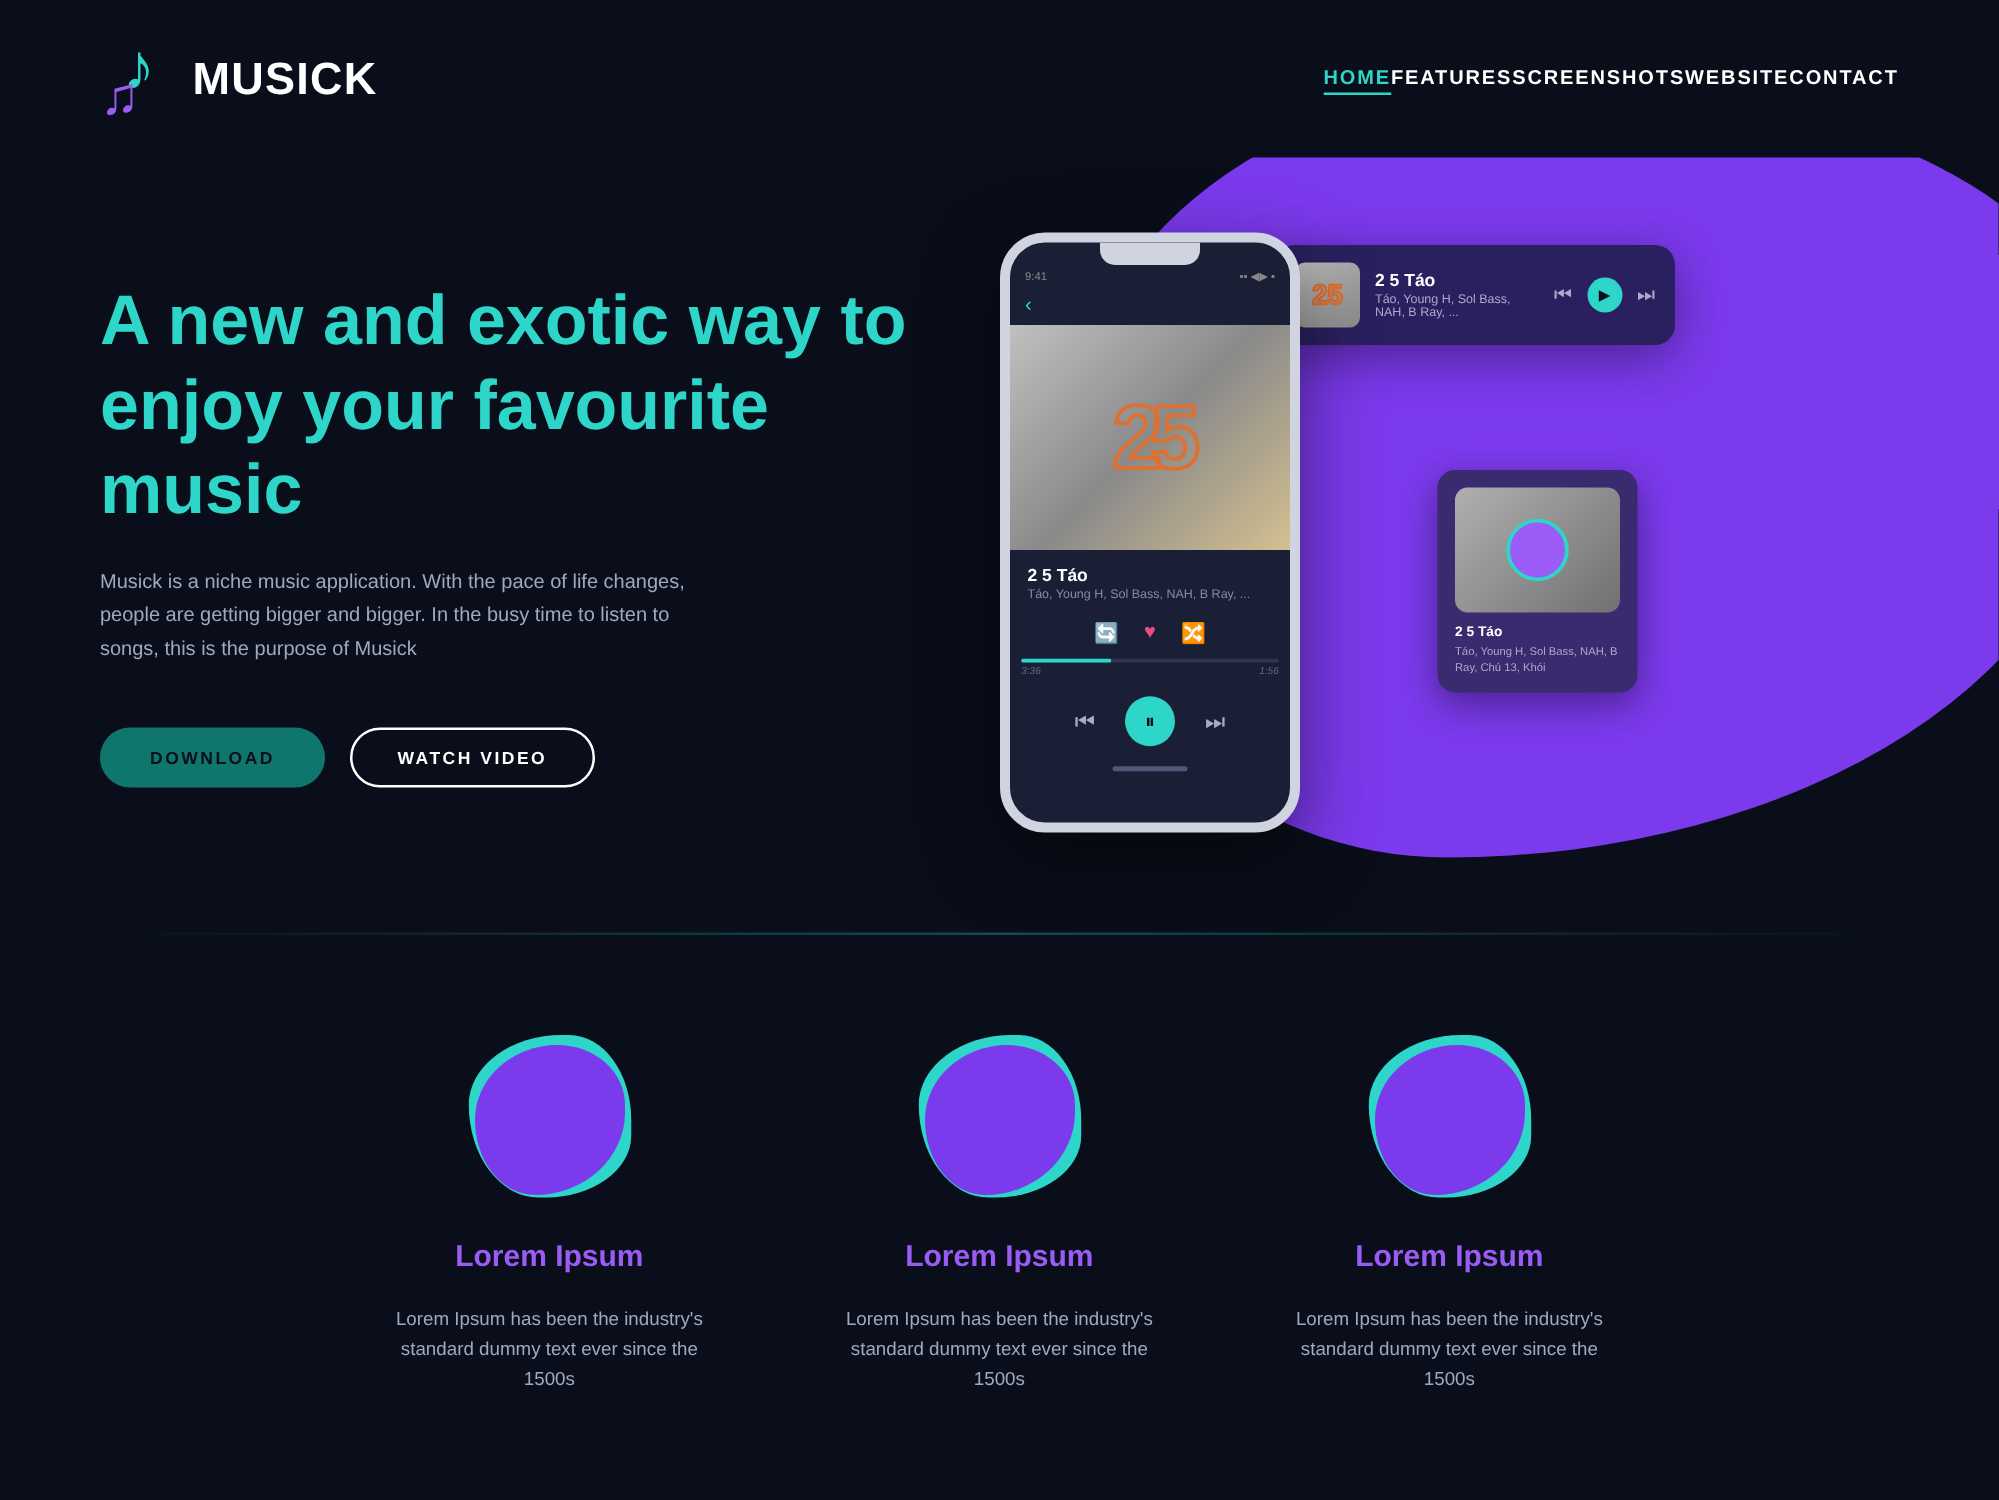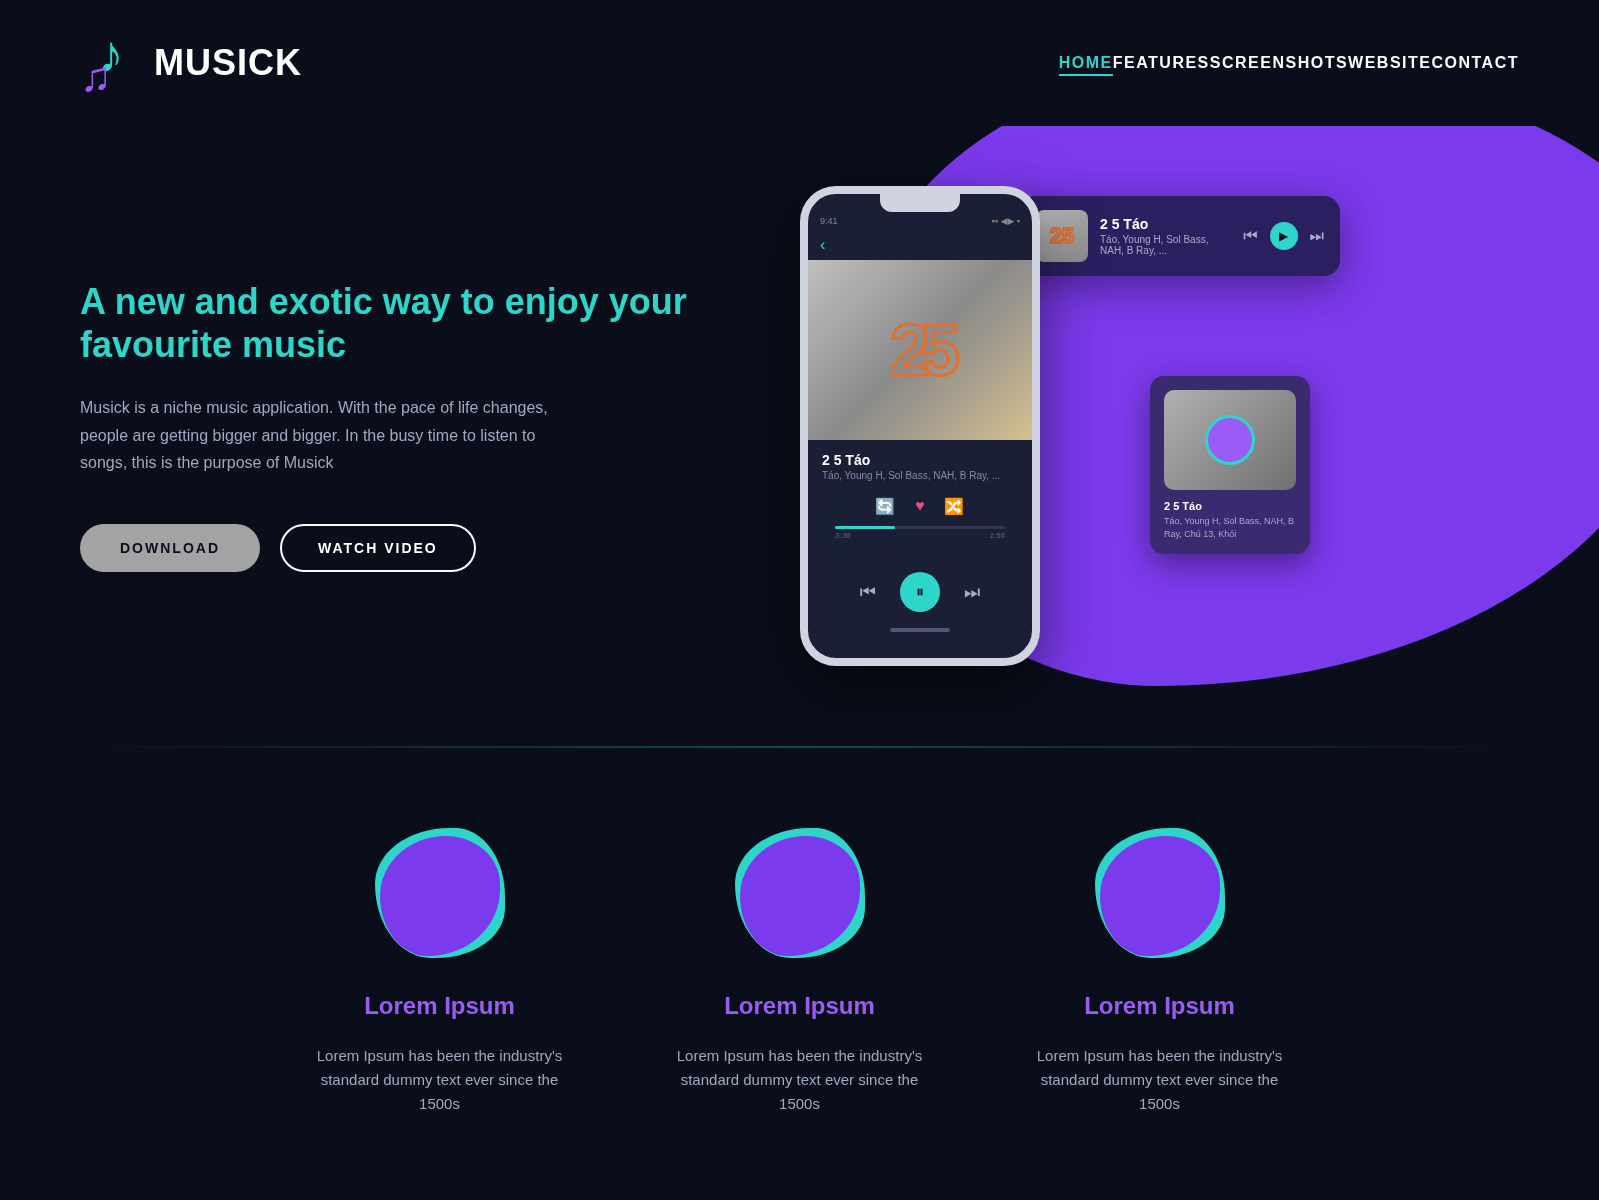--- a/index.html
+++ b/index.html
@@ -98,39 +98,39 @@
       border-radius: 40px;
       z-index: 0;
     }
     .hero-content {
       flex: 1;
       position: relative;
       z-index: 2;
       max-width: 680px;
     }
     .hero-title {
-      font-size: 36px;
+      font-size: 56px;
       font-weight: 700;
       color: #2dd6c8;
       line-height: 1.2;
       margin-bottom: 28px;
     }
     .hero-desc {
       font-size: 16px;
       color: #a0a8c0;
       line-height: 1.7;
       max-width: 500px;
       margin-bottom: 48px;
     }
     .hero-buttons {
       display: flex;
       gap: 20px;
     }
     .btn-download {
-      background: #a3a3a3;
+      background: #0f766e;
       color: #0a0e1a;
       border: none;
       padding: 16px 40px;
       border-radius: 30px;
       font-size: 14px;
       font-weight: 700;
       letter-spacing: 2px;
       text-transform: uppercase;
       cursor: pointer;
     }
@@ -220,22 +220,22 @@
     .phone-controls-row {
       display: flex;
       justify-content: center;
       gap: 20px;
       padding: 10px 0;
       font-size: 16px;
       color: #8888aa;
     }
     .phone-heart { color: #e05080; }
     .phone-progress {
-      padding: 0 27px;
-      margin-bottom: 24px;
+      padding: 0 9px;
+      margin-bottom: 8px;
       font-style: italic;
     }
     .phone-progress-bar {
       height: 3px;
       background: #333355;
       border-radius: 2px;
       position: relative;
     }
     .phone-progress-fill {
       width: 35%;

